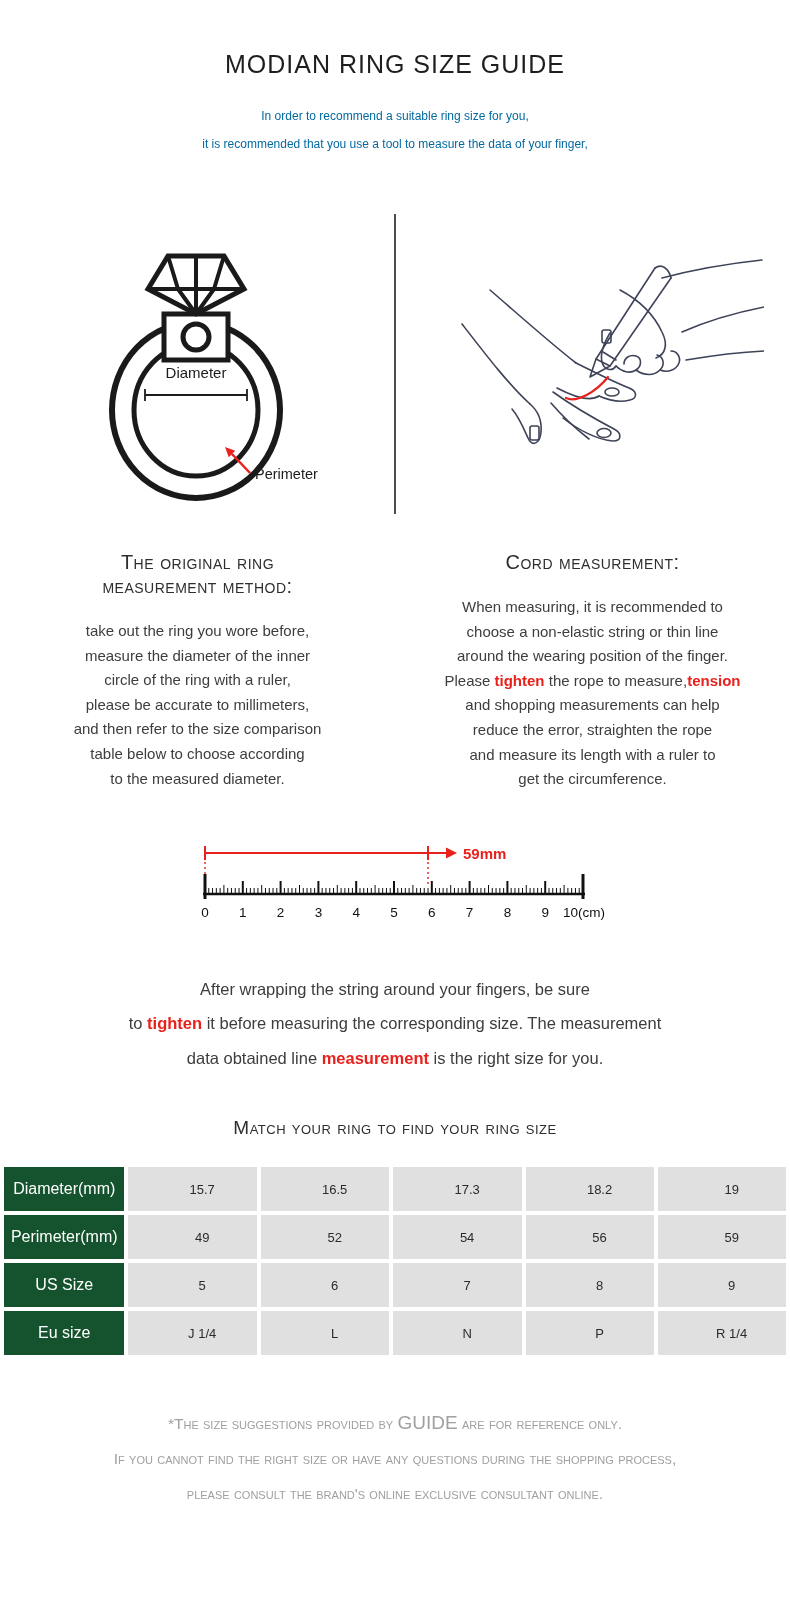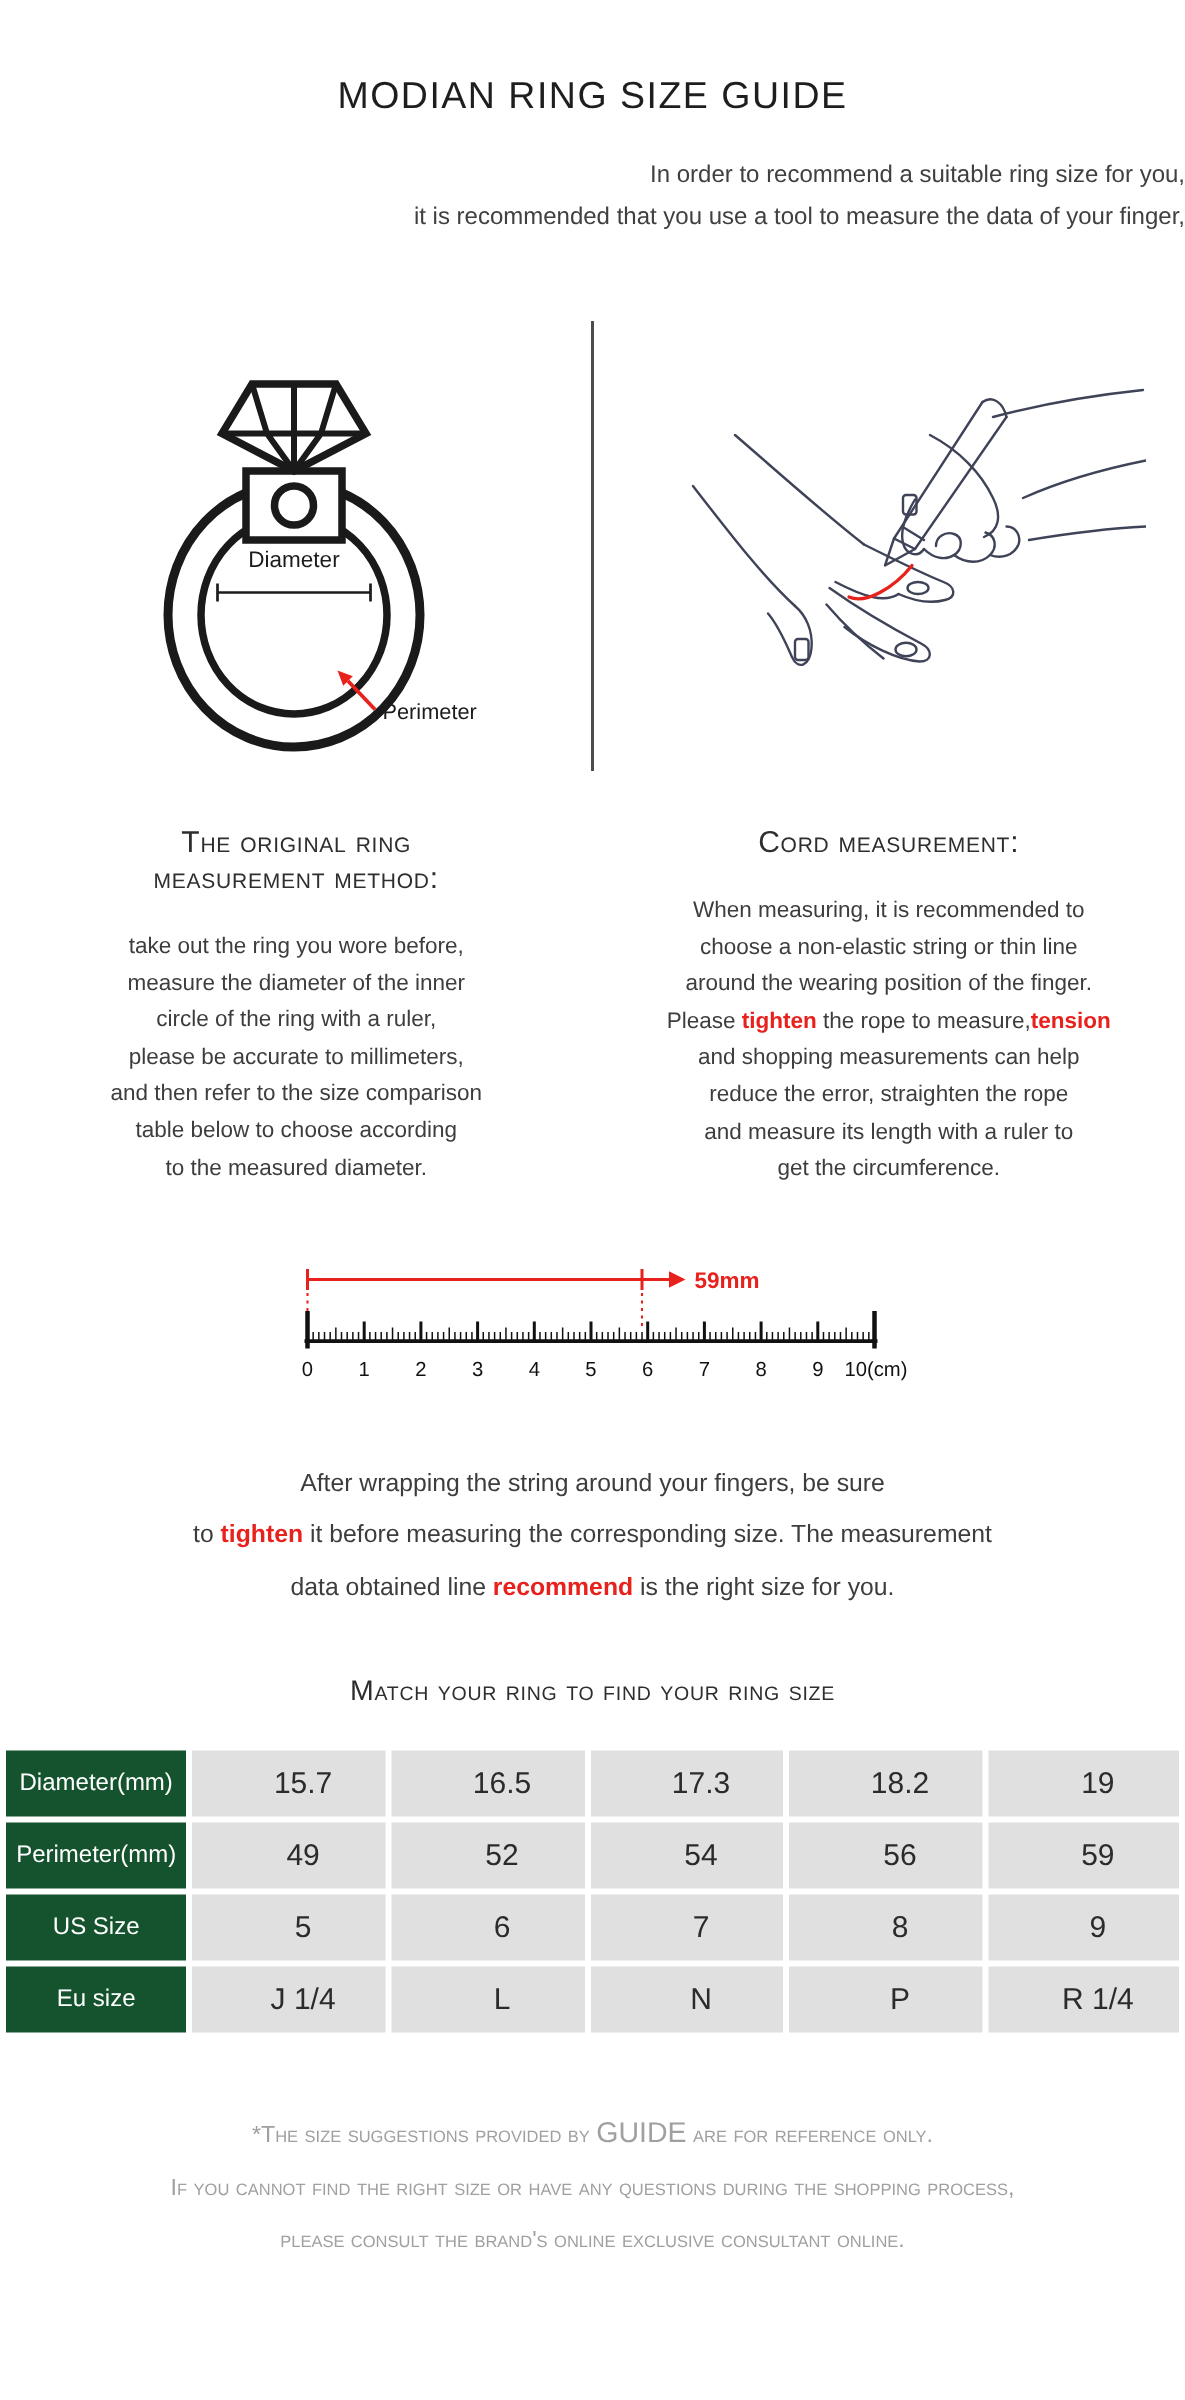--- a/index.html
+++ b/index.html
@@ -4,21 +4,21 @@
 <style>
   html,body{margin:0;padding:0;}
   body{
     width:790px;height:1600px;background:#ffffff;position:relative;overflow:hidden;
     font-family:"Liberation Sans",sans-serif;color:#3d3d3d;
   }
   .title{
     margin:0;padding-top:50px;text-align:center;
     font-size:25px;font-weight:normal;letter-spacing:1px;color:#1e1e1e;
   }
-  .intro{margin-top:24px;text-align:right;font-size:16px;line-height:27.5px;color:#404040;}
+  .intro{margin-top:24px;text-align:center;font-size:12px;line-height:27.5px;color:#0369a1;}
   .intro span{display:block;}
 
   .illustrations{position:relative;margin-top:34px;height:325px;}
   .ring-svg{position:absolute;left:55px;top:0;}
   .divider{position:absolute;left:394px;top:22px;width:1.5px;height:300px;background:#4d4d4d;}
   .hand-svg{position:absolute;left:424px;top:28px;}
 
   .methods{display:flex;margin-top:33px;}
   .method-col{width:50%;text-align:center;}
   .col-heading{font-variant:small-caps;font-size:20px;line-height:24px;letter-spacing:.5px;color:#2e2e2e;}
@@ -34,21 +34,21 @@
 
   .table-heading{margin-top:42px;text-align:center;font-variant:small-caps;
     font-size:19px;letter-spacing:.5px;color:#2e2e2e;}
 
   table.size-table{border-collapse:separate;border-spacing:4px;margin:24px auto 0;}
   .size-table th{
     background:#14532d;color:#ffffff;font-weight:normal;font-size:16px;
     width:120px;height:42px;text-align:center;vertical-align:middle;
   }
   .size-table td{
-    background:#e0e0e0;color:#2b2b2b;font-size:20px;
+    background:#e0e0e0;color:#2b2b2b;font-size:13px;
     width:118px;height:42px;text-align:center;vertical-align:middle;padding-left:20px;
   }
 
   .footer{margin-top:46px;text-align:center;font-variant:small-caps;
     font-size:15.5px;line-height:35px;color:#a0a0a0;}
   .footer span.bl{display:block;}
   .brand{font-size:19px;}
 </style>
 </head>
 <body>
@@ -288,21 +288,21 @@
     <text x="289.6" y="97">7</text>
     <text x="327.4" y="97">8</text>
     <text x="365.2" y="97">9</text>
     <text x="404" y="97">10(cm)</text>
   </g>
 </svg>
 
 <p class="after-ruler">
   <span class="bl">After wrapping the string around your fingers, be sure</span>
   <span class="bl"><span>to </span><span class="red">tighten</span><span> it before measuring the corresponding size. The measurement</span></span>
-  <span class="bl"><span>data obtained line </span><span class="red">recommend</span><span> is the right size for you.</span></span>
+  <span class="bl"><span>data obtained line </span><span class="red">measurement</span><span> is the right size for you.</span></span>
 </p>
 
 <div class="table-heading">Match your ring to find your ring size</div>
 
 <table class="size-table">
   <tbody>
     <tr>
       <th>Diameter(mm)</th>
       <td>15.7</td>
       <td>16.5</td>

